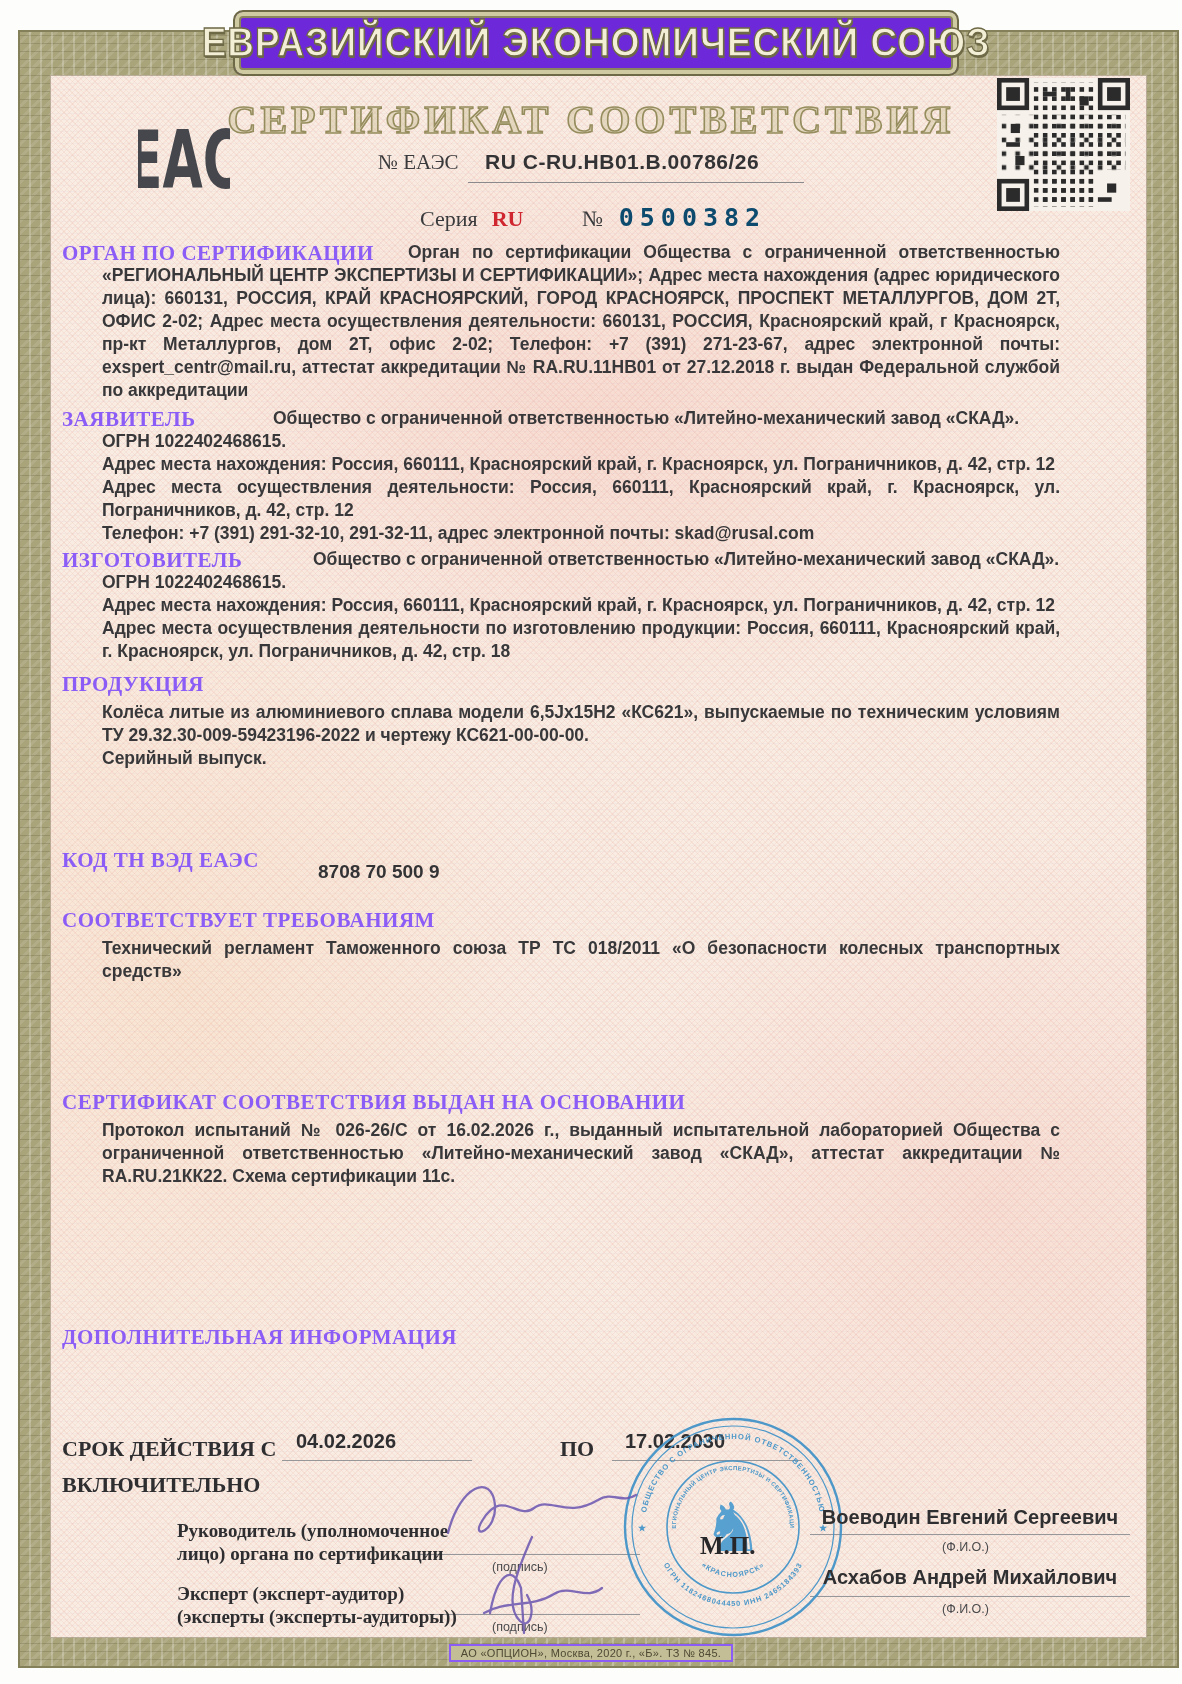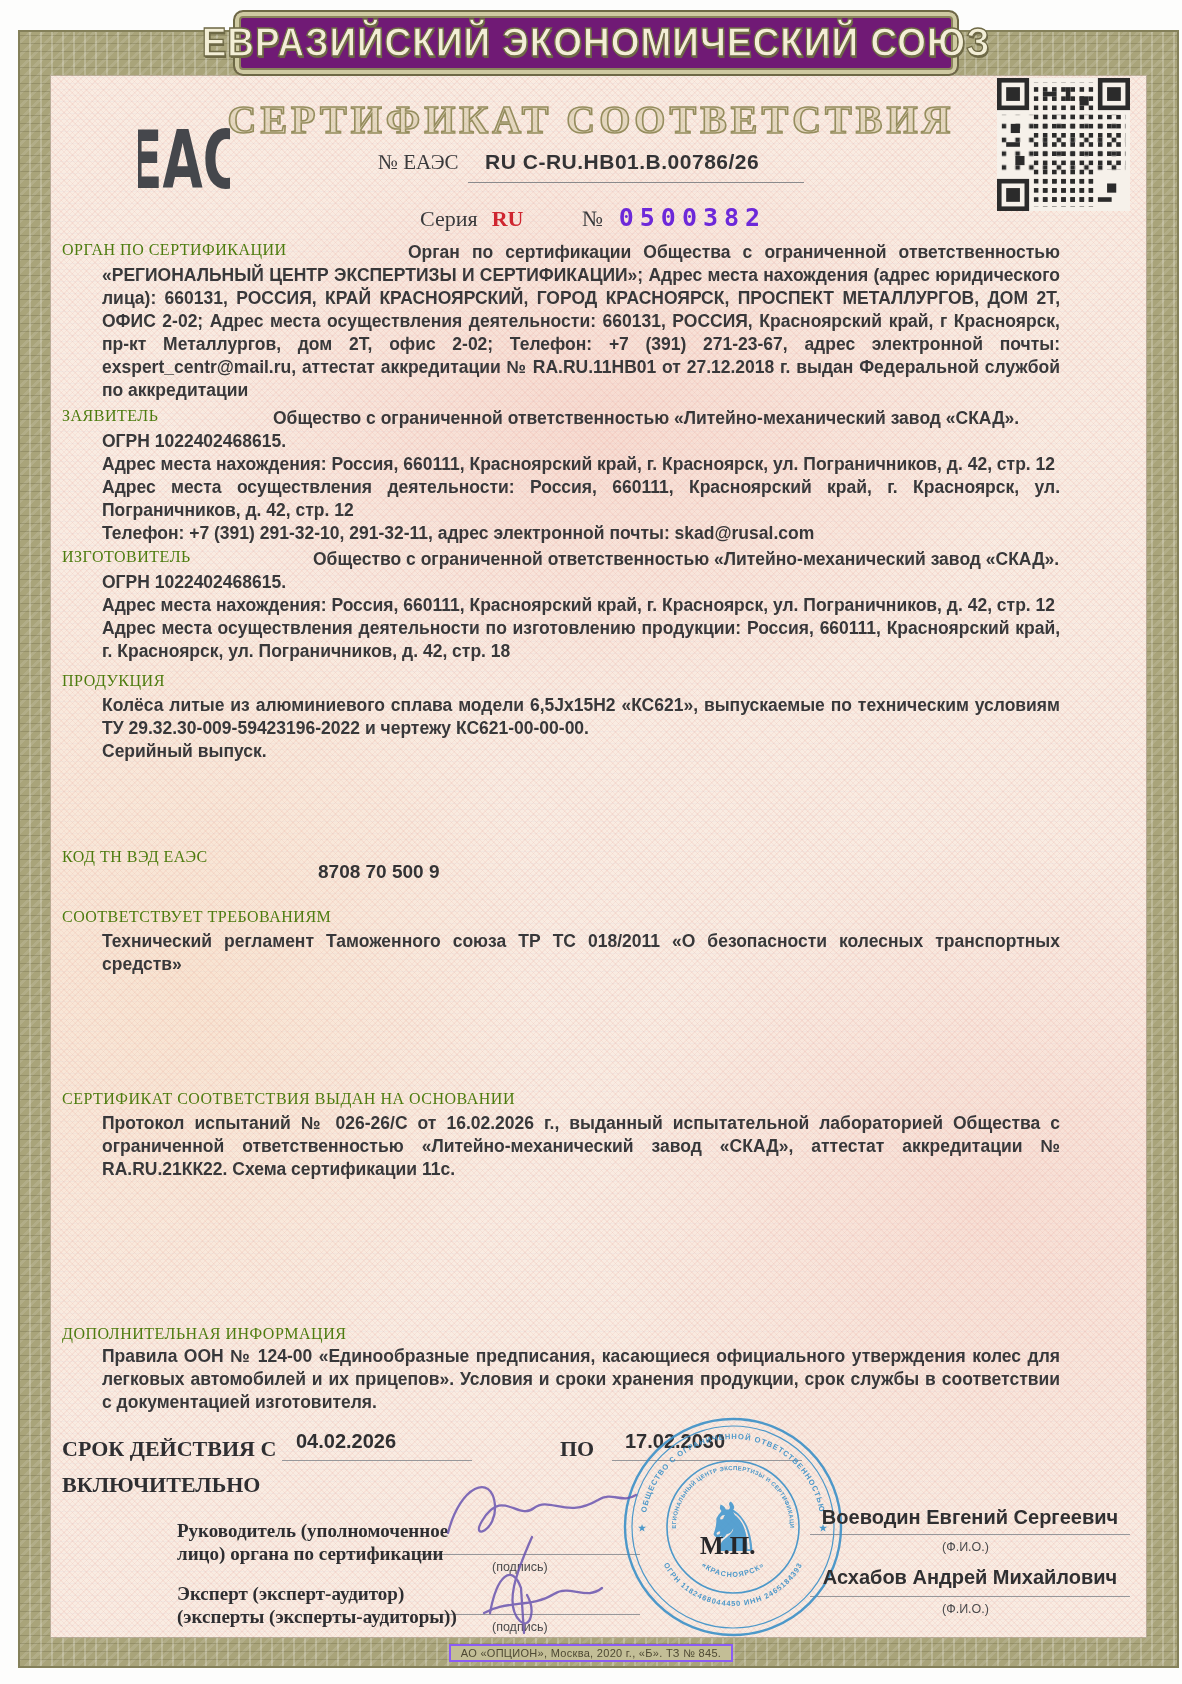--- a/index.html
+++ b/index.html
@@ -18,46 +18,46 @@
     background-image:
       radial-gradient(ellipse 620px 420px at 50% 22%, rgba(238,152,140,.20), transparent 70%),
       radial-gradient(ellipse 520px 620px at 12% 58%, rgba(242,184,122,.16), transparent 70%),
       radial-gradient(ellipse 560px 520px at 86% 72%, rgba(238,152,140,.16), transparent 70%),
       repeating-linear-gradient(45deg, rgba(222,128,118,.10) 0 1px, transparent 1px 4px),
       repeating-linear-gradient(-45deg, rgba(222,128,118,.10) 0 1px, transparent 1px 4px),
       repeating-linear-gradient(0deg, rgba(140,150,210,.05) 0 1px, transparent 1px 6px);
     box-shadow:inset 0 0 0 1px rgba(110,105,70,.45);}
   
   .banner{position:absolute;left:233px;top:10px;width:722px;height:62px;z-index:4;
-    background:#701a75;border:2px solid #6e6946;border-radius:10px;
+    background:#6d28d9;border:2px solid #6e6946;border-radius:10px;
     box-shadow:inset 0 0 0 4px #cfcaa2, inset 0 0 0 6px #8a855c;
     display:flex;align-items:center;justify-content:center;}
   .banner-title{font-family:"Liberation Sans",sans-serif;font-weight:bold;font-size:37px;
     letter-spacing:1px;color:#f3eed6;-webkit-text-stroke:1.2px #6e6946;
     text-shadow:1px 1px 0 #6e6946;transform:scaleY(1.12);white-space:nowrap;}
   
   .eac-logo{position:absolute;left:138px;top:128px;width:92px;height:96px;z-index:3;}
   .doc-title{position:absolute;left:0;top:96px;width:1182px;text-align:center;z-index:3;
     font-family:"Liberation Serif",serif;font-weight:bold;font-size:40px;letter-spacing:4px;
     color:rgba(203,196,153,.45);-webkit-text-stroke:1.6px #958d5e;white-space:nowrap;}
   .num-row{position:absolute;left:378px;top:150px;z-index:3;white-space:nowrap;}
   .num-label{font-family:"Liberation Serif",serif;font-size:21px;color:#3a3a3c;}
   .num-value{font-weight:bold;font-size:21px;letter-spacing:.5px;margin-left:22px;color:#333335;}
   .num-line{position:absolute;left:468px;top:182px;width:336px;border-bottom:1.5px solid #8a8a8c;z-index:3;}
   .series-row{position:absolute;left:420px;top:203px;z-index:3;white-space:nowrap;font-size:22px;}
   .series-label{font-family:"Liberation Serif",serif;color:#3a3a3c;}
   .series-value{font-family:"Liberation Serif",serif;font-weight:bold;color:#cf2630;margin-left:8px;}
   .serial-no{font-family:"Liberation Serif",serif;color:#3a3a3c;margin-left:52px;}
   .serial-value{font-family:"DejaVu Sans Mono",monospace;font-weight:bold;font-size:25px;
-    letter-spacing:6px;color:#6d28d9;margin-left:10px;}
+    letter-spacing:6px;color:#0c4a6e;margin-left:10px;}
   .qr{position:absolute;left:997px;top:78px;width:133px;height:133px;z-index:3;}
   
   .sec{position:absolute;left:62px;width:998px;z-index:3;}
-  .sec-h{font-family:"Liberation Serif",serif;font-weight:normal;font-size:16px;
-    letter-spacing:.5px;color:#4d7c0f;white-space:nowrap;}
+  .sec-h{font-family:"Liberation Serif",serif;font-weight:bold;font-size:21px;
+    letter-spacing:.5px;color:#8b5cf6;white-space:nowrap;}
   .sec-h.abs{position:absolute;left:0;top:0;}
   .body{margin:0 0 0 40px;font-weight:bold;font-size:17.5px;line-height:23px;
     text-align:justify;color:#38383a;}
   .body.first{margin-top:0;}
   .ind-organ{text-indent:306px;}
   .ind-appl{text-indent:171px;}
   .ind-manu{text-indent:211px;}
   .kod-value{position:absolute;left:256px;top:13px;font-weight:bold;font-size:19px;color:#333335;}
   
   .validity-label{position:absolute;font-family:"Liberation Serif",serif;font-weight:bold;
@@ -183,21 +183,20 @@
     <p class="body" style="margin-top:4px">Технический регламент Таможенного союза ТР ТС 018/2011 «О безопасности колесных транспортных средств»</p>
   </div>
 
   <div class="sec" style="top:1090px">
     <div class="sec-h">СЕРТИФИКАТ СООТВЕТСТВИЯ  ВЫДАН НА ОСНОВАНИИ</div>
     <p class="body" style="margin-top:4px">Протокол испытаний № 026-26/С от 16.02.2026 г., выданный испытательной лабораторией Общества с ограниченной ответственностью «Литейно-механический завод «СКАД», аттестат аккредитации № RA.RU.21КК22. Схема сертификации 11с.</p>
   </div>
 
   <div class="sec" style="top:1325px">
     <div class="sec-h">ДОПОЛНИТЕЛЬНАЯ ИНФОРМАЦИЯ</div>
-    <p class="body" style="margin-top:2px">Правила ООН № 124-00 «Единообразные предписания, касающиеся официального утверждения колес для легковых автомобилей и их прицепов». Условия и сроки хранения продукции, срок службы в соответствии с документацией изготовителя.</p>
   </div>
 
   <div class="validity-label" style="left:62px;top:1436px">СРОК ДЕЙСТВИЯ С</div>
   <div class="date" style="left:296px;top:1430px">04.02.2026</div>
   <div class="uline" style="left:282px;top:1460px;width:190px"></div>
   <div class="validity-label" style="left:560px;top:1436px">ПО</div>
   <div class="date" style="left:625px;top:1430px">17.02.2030</div>
   <div class="uline" style="left:612px;top:1460px;width:190px"></div>
   <div class="validity-label" style="left:62px;top:1472px">ВКЛЮЧИТЕЛЬНО</div>
 

